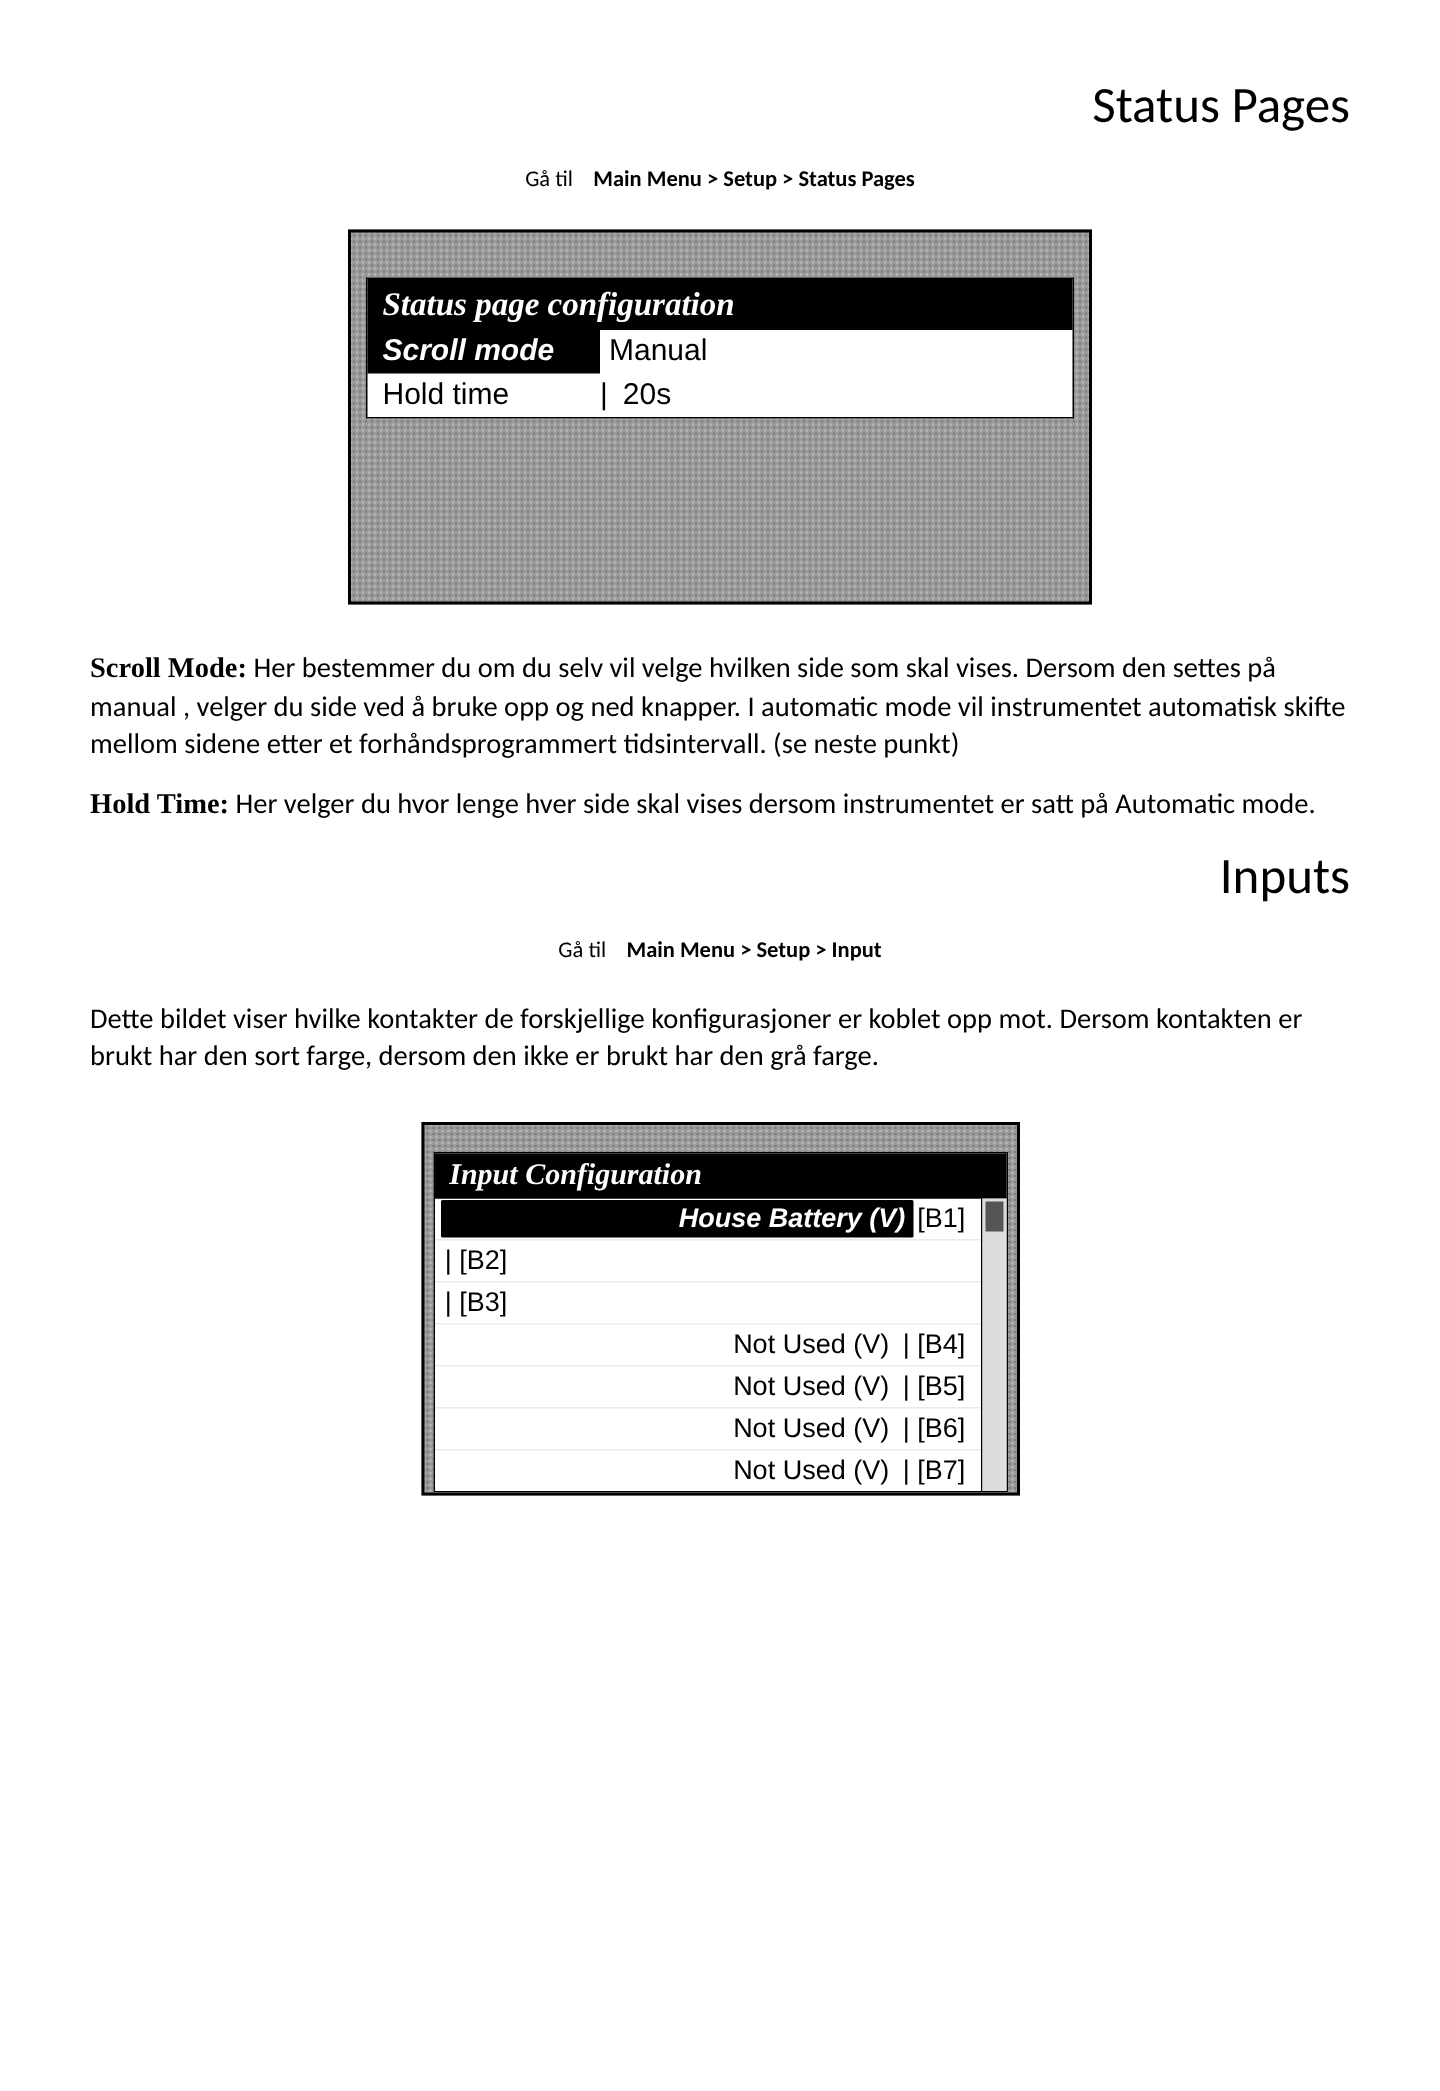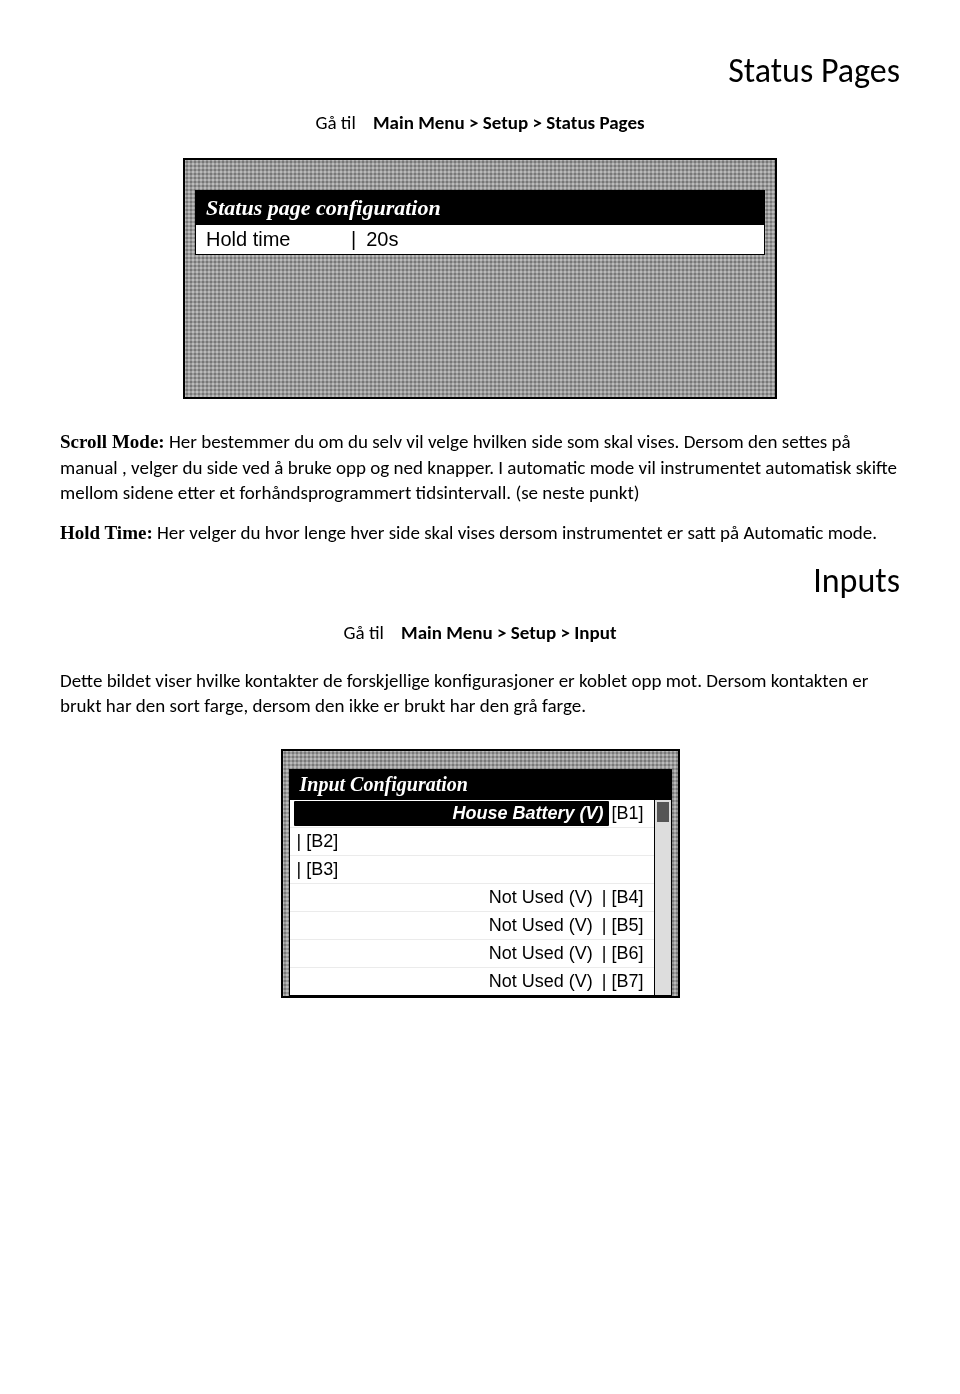--- a/index.html
+++ b/index.html
@@ -13,40 +13,40 @@
     width: 960px;
   }
   h1 {
     text-align: right;
     font-size: 34px;
     font-weight: normal;
     margin: 10px 0 20px 0;
   }
   .breadcrumb {
     text-align: center;
-    font-size: 19px;
+    font-size: 15px;
     margin-bottom: 24px;
   }
   .breadcrumb .prefix { font-weight: normal; }
   .breadcrumb .path { font-weight: bold; }
   p { margin: 0 0 14px 0; line-height: 1.35; }
   .term { font-weight: bold; font-family: Liberation Serif, serif; }
 
   
   .shot1 {
-    width: 594px;
+    width: 496px;
     margin: 0 auto 30px auto;
     border: 2px solid #000;
     background: #9a9a9a;
     background-image:
       radial-gradient(#777 1px, transparent 1px),
       radial-gradient(#bbb 1px, transparent 1px);
     background-size: 4px 4px, 4px 4px;
     background-position: 0 0, 2px 2px;
-    padding: 30px 0 22px 0;
+    padding: 30px 0 2px 0;
     position: relative;
   }
   .shot1 .panel {
     margin: 0 10px 120px 10px;
     border: 1px solid #000;
     background: #fff;
   }
   .shot1 .titlebar {
     background: #000;
     color: #fff;
@@ -158,20 +158,24 @@
 
 <div class="breadcrumb">
   <span class="prefix">Gå til</span>
   &nbsp;&nbsp;
   <span class="path">Main Menu &gt; Setup &gt; Status Pages</span>
 </div>
 
 <div class="shot1">
   <div class="panel">
     <div class="titlebar">Status page configuration</div>
+    <div class="row selected">
+      <span class="label">Scroll mode</span>
+      <span class="value">Manual</span>
+    </div>
     <div class="row">
       <span class="label">Hold time</span>
       <span class="sep">|</span>
       <span class="value">20s</span>
     </div>
   </div>
 </div>
 
 <p>
   <span class="term">Scroll Mode:</span><span> Her bestemmer du om du selv vil velge hvilken side som skal vises. Dersom den settes på manual , velger du side ved å bruke opp og ned knapper. I automatic mode vil instrumentet automatisk skifte mellom sidene etter et forhåndsprogrammert tidsintervall. (se neste punkt)</span>

